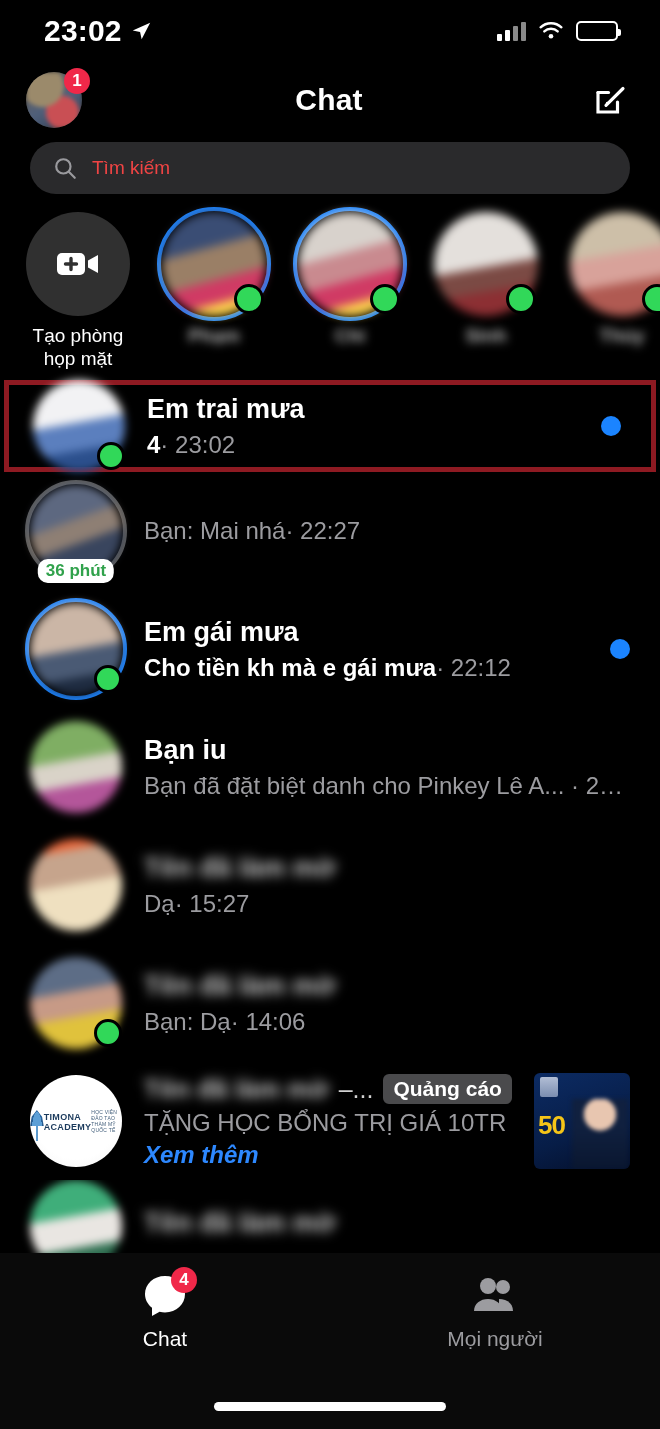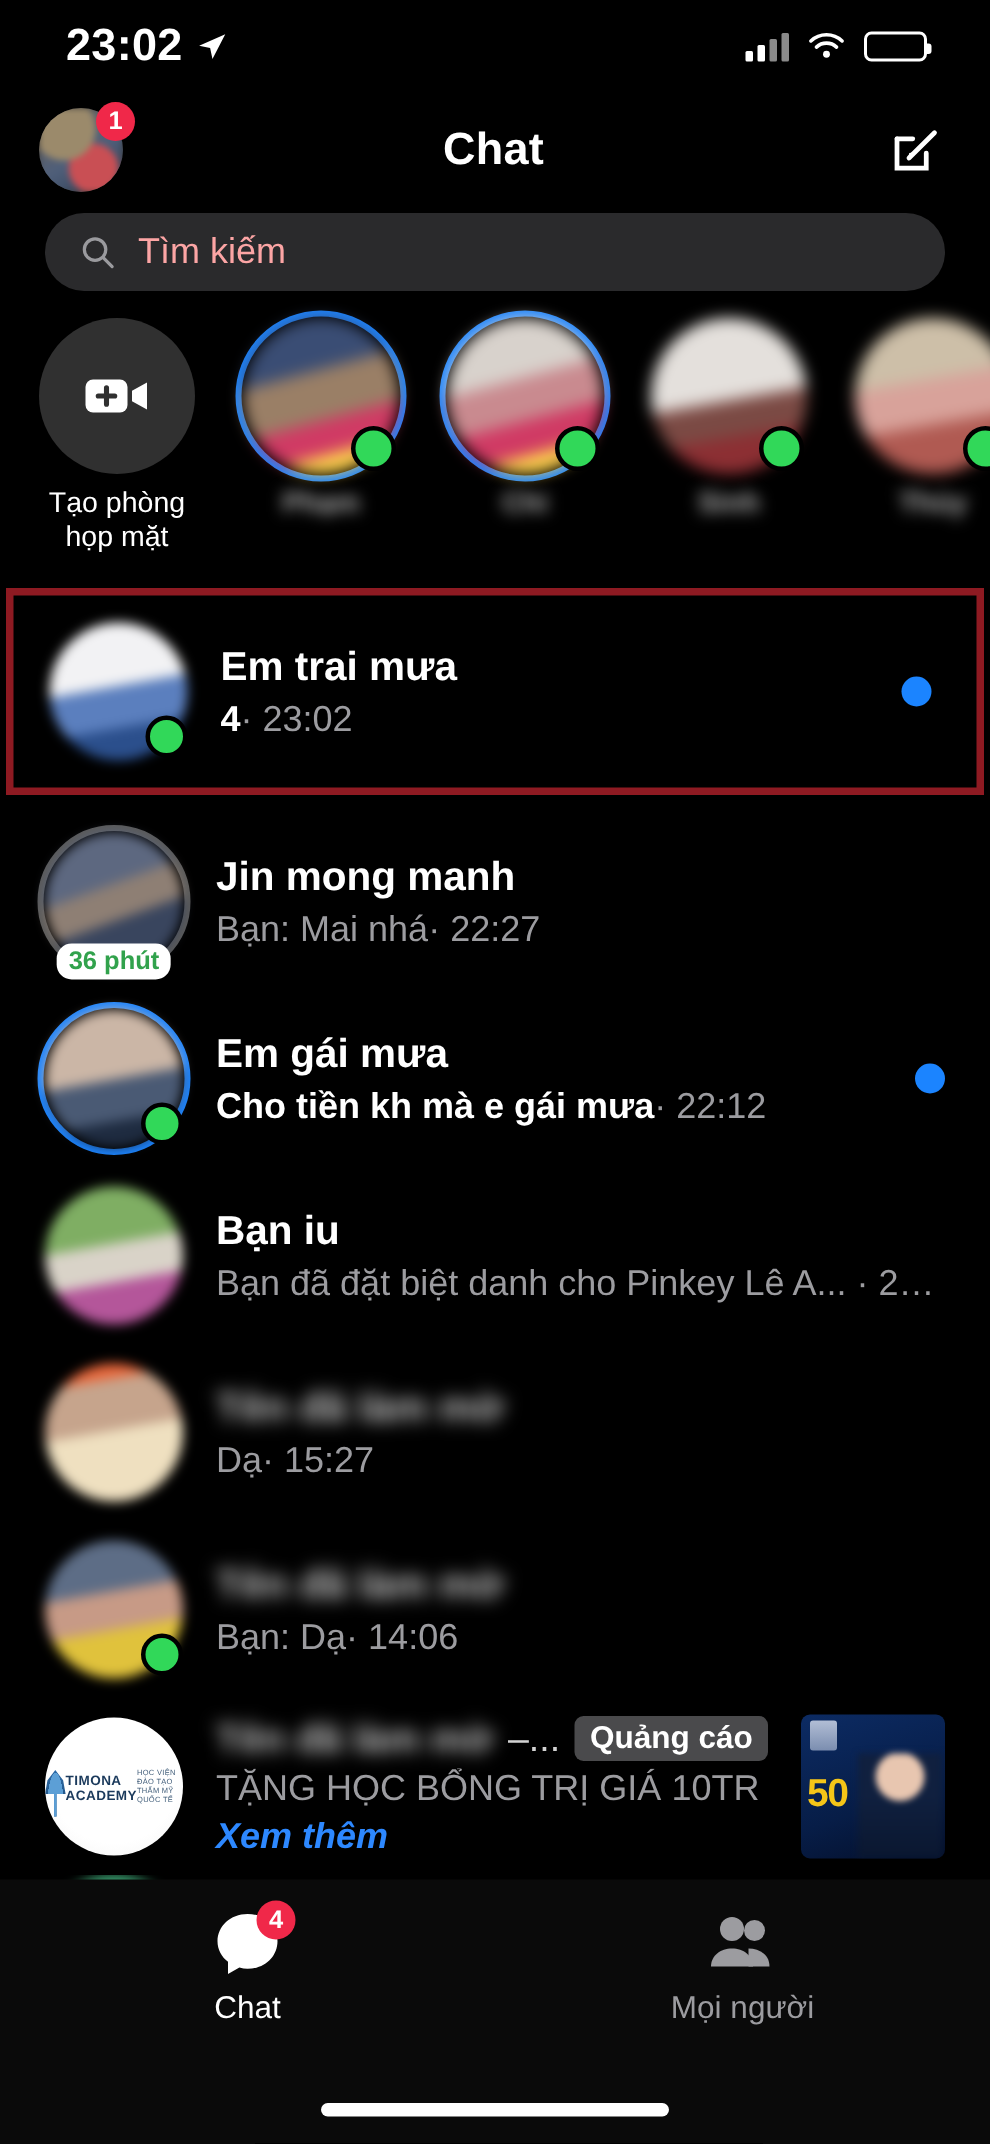--- a/index.html
+++ b/index.html
@@ -127,21 +127,21 @@
   .search {
     height: 52px;
     background: #2a2a2c;
     border-radius: 26px;
     display: flex;
     align-items: center;
     gap: 14px;
     padding: 0 22px;
     box-sizing: border-box;
   }
-  .search-ph { color: #fca5a5; font-size: 24px; }
+  .search-ph { color: #ef4444; font-size: 19px; }
 
   
   .stories {
     display: flex;
     align-items: flex-start;
     gap: 32px;
     padding: 18px 0 10px 26px;
     overflow: hidden;
   }
   .story { width: 104px; flex: 0 0 auto; text-align: center; }
@@ -192,22 +192,22 @@
     display: flex;
     align-items: center;
     gap: 22px;
     padding: 10px 30px 10px 30px;
     height: 118px;
     box-sizing: border-box;
     position: relative;
   }
   .row.highlight {
     border: 5px solid #8e1a22;
-    margin: 12px 4px;
-    height: 138px;
+    margin: 0 4px;
+    height: 92px;
     padding-left: 24px;
   }
   .row-av {
     width: 92px; height: 92px;
     border-radius: 50%;
     position: relative;
     flex: 0 0 auto;
   }
   .row-av .photo {
     position:absolute; inset:0;
@@ -491,21 +491,20 @@
       <span class="blue-dot"></span>
     </div>
 
     <div class="row">
       <div class="row-av">
         <span class="gray-ring"></span>
         <span class="photo" style="background:linear-gradient(160deg,#5d6880 0 40%, #8e7f74 41% 60%, #39455e 61% 100%)"></span>
         <span class="time-pill">36 phút</span>
       </div>
       <div class="row-text">
-        <div class="row-name">Jin mong manh</div>
         <div class="row-sub">
           <span>Bạn: Mai nhá</span><span>·</span> <span>22:27</span>
         </div>
       </div>
     </div>
 
     <div class="row">
       <div class="row-av">
         <span class="blue-ring"></span>
         <span class="photo" style="background:linear-gradient(170deg,#cbb6a6 0 50%, #4a5a74 51% 76%, #1e2b40 77% 100%)"></span>

